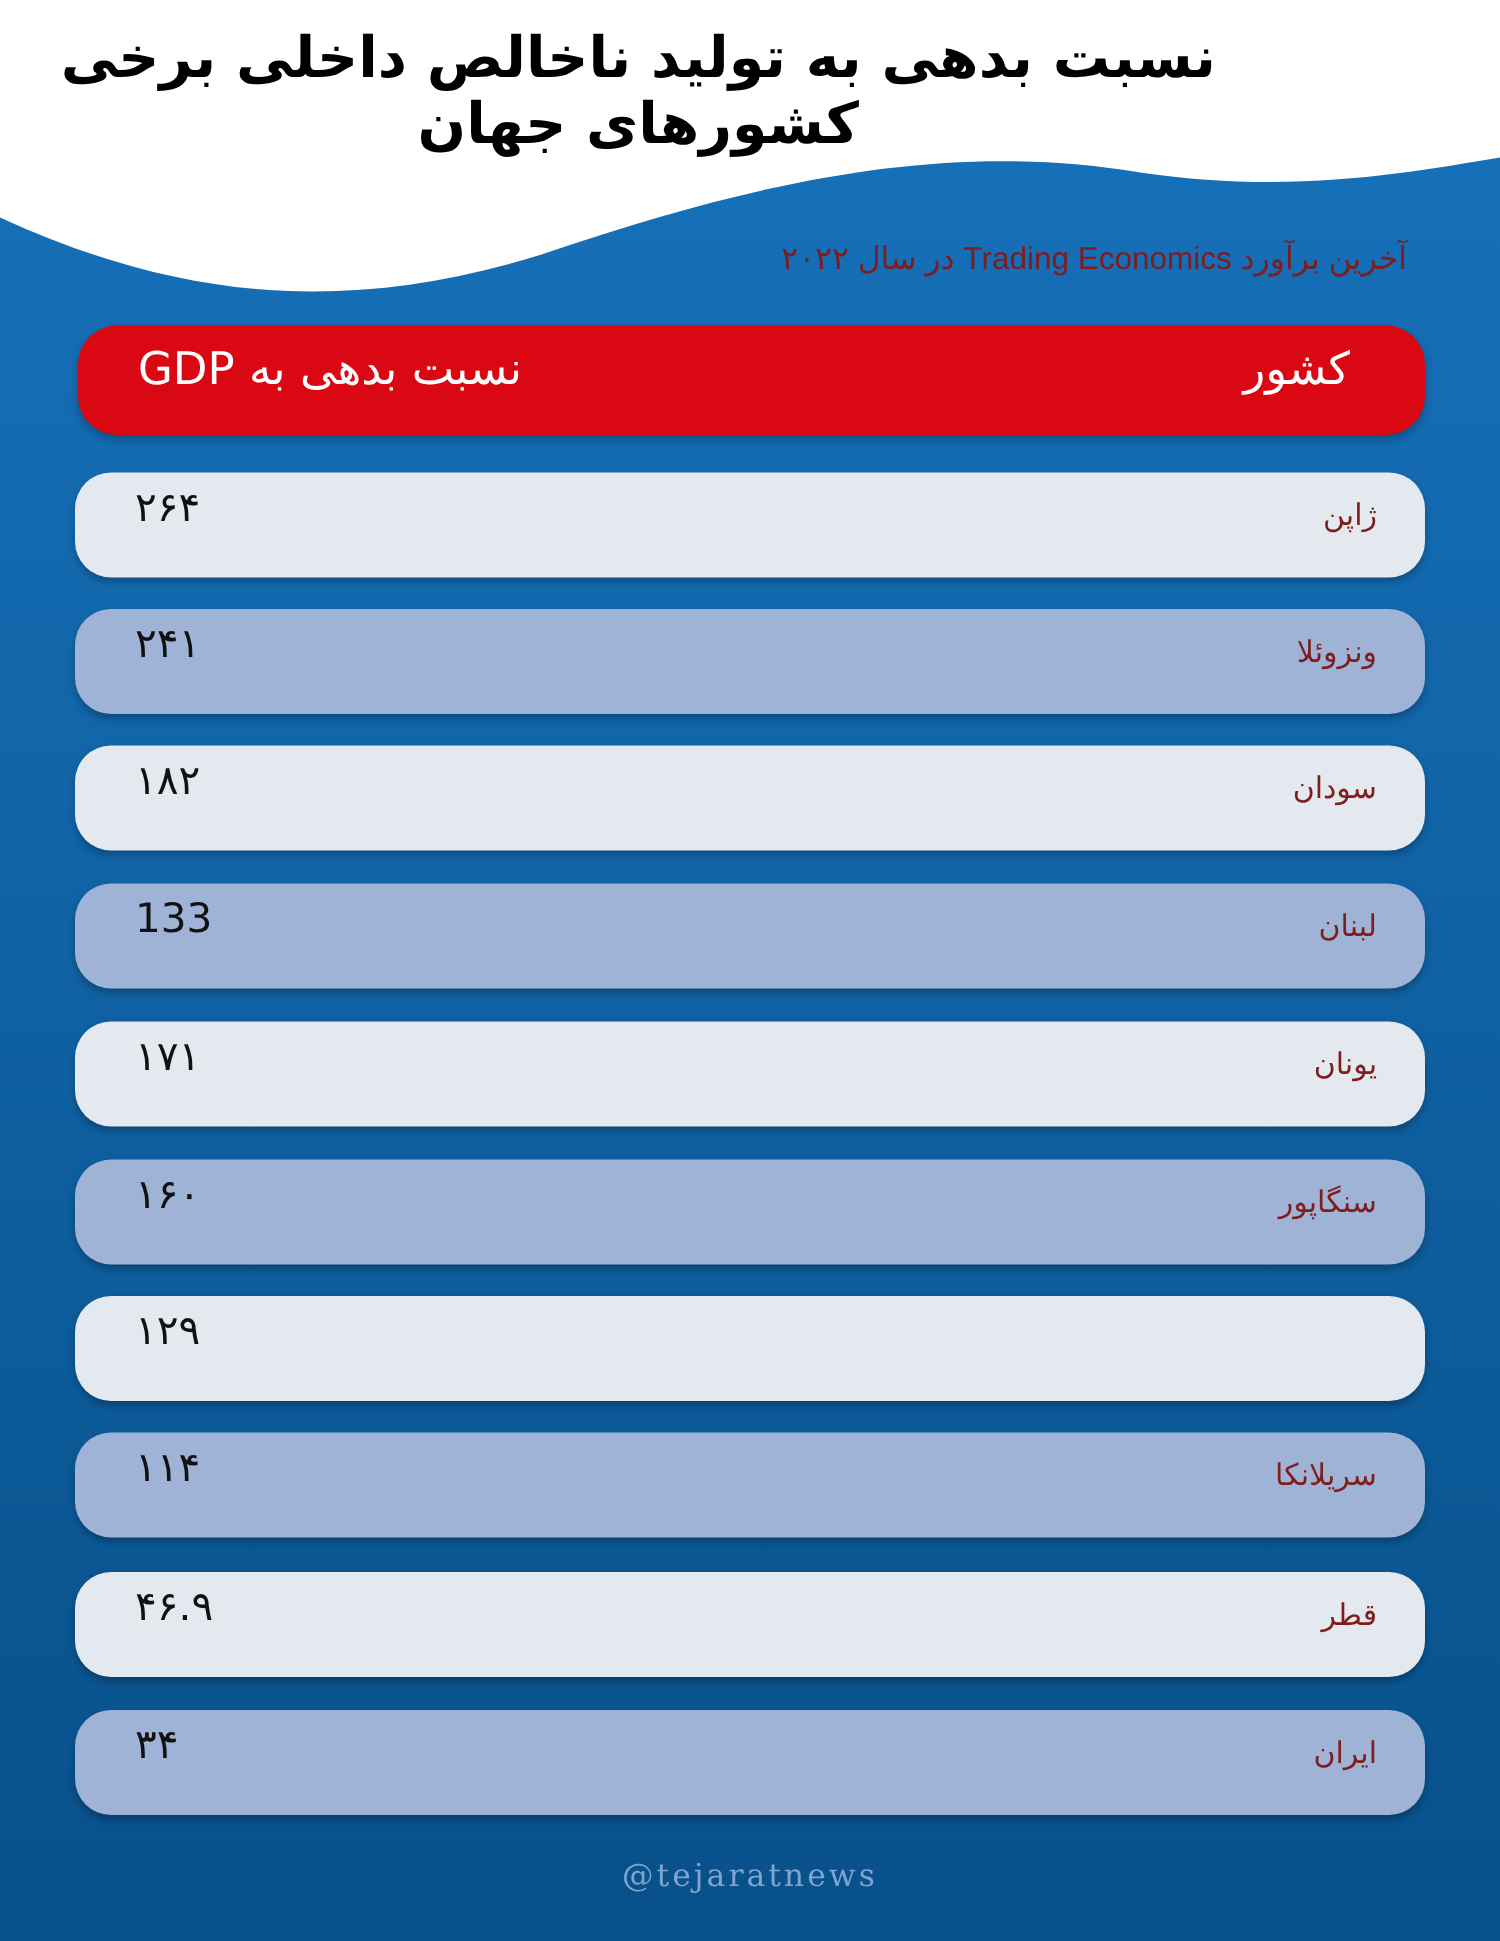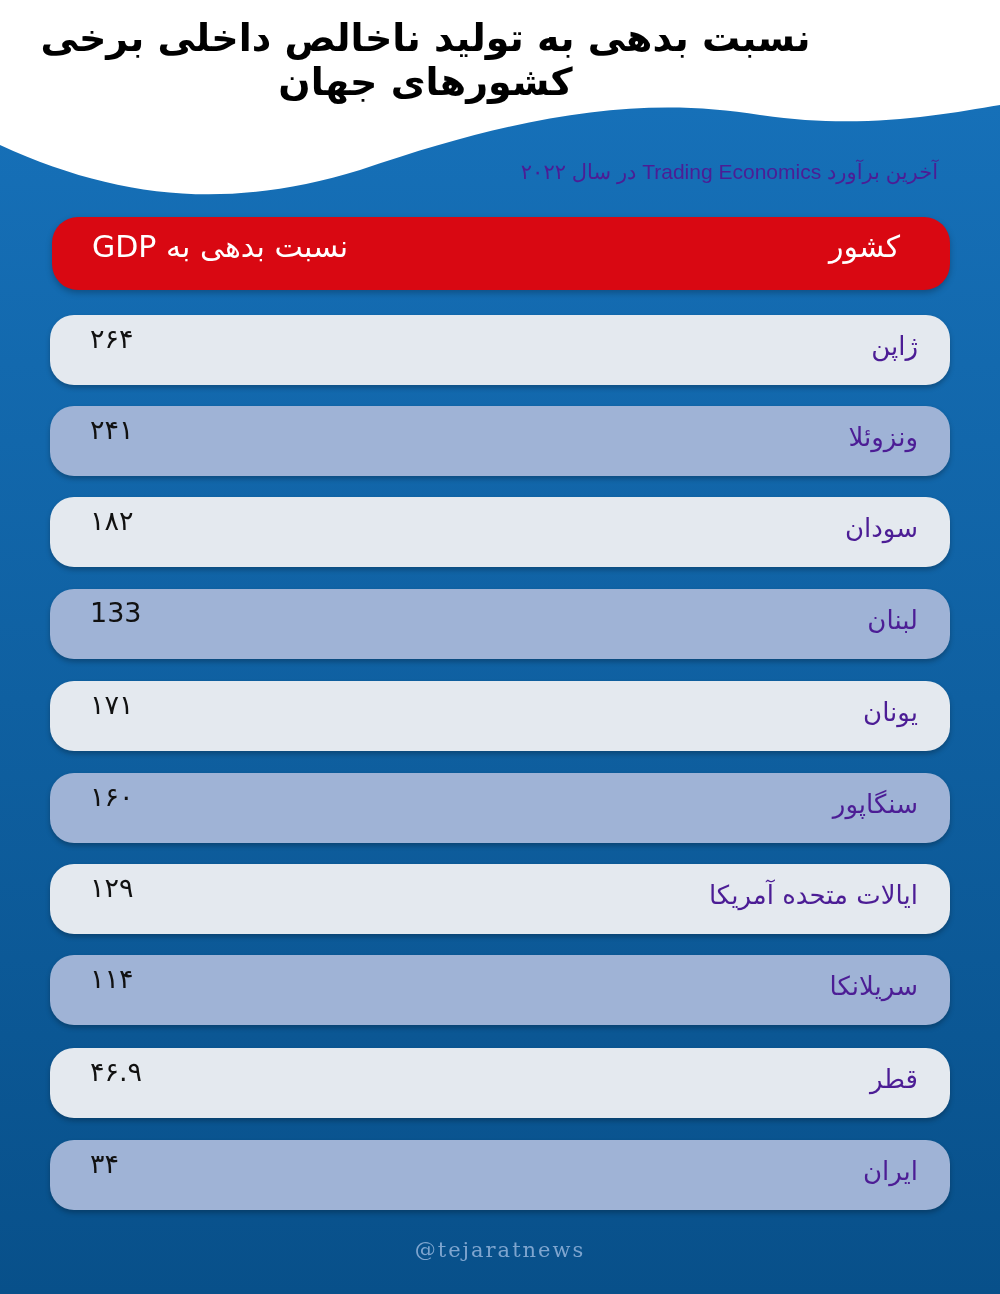--- a/index.html
+++ b/index.html
@@ -1,32 +1,32 @@
 <!DOCTYPE html>
 <html><head>
 <meta charset="utf-8">
 <style>
   html, body { margin:0; padding:0; }
   body { width:1000px; height:1294px; position:relative; overflow:hidden;
          font-family:"DejaVu Sans", sans-serif; background:#ffffff; }
   .bg { position:absolute; left:0; top:0; width:1000px; height:1294px; }
   .title { position:absolute; top:16px; left:0; width:851px; text-align:center;
            font-size:38px; font-weight:bold; color:#000; direction:rtl; }
-  .subtitle { position:absolute; top:160px; right:62px; color:#4c1d95; font-size:21px;
+  .subtitle { position:absolute; top:160px; right:62px; color:#7f1d1d; font-size:21px;
               direction:rtl; font-family:"Liberation Sans", sans-serif; }
   .header { position:absolute; left:52px; top:217px; width:898px; height:73px;
             background:#d90812; border-radius:26px; box-shadow:0 3px 6px rgba(0,0,0,0.25);
             color:#fff; font-size:30px; }
   .header .c1 { position:absolute; right:50px; top:12px; direction:rtl;margin-left:36px; }
   .header .c2 { position:absolute; left:40px; top:12px; direction:rtl; }
   .row { position:absolute; left:50px; width:900px; height:70px; border-radius:24px;
          box-shadow:0 3px 5px rgba(0,0,0,0.25); }
   .row.light { background:#e4e9ef; }
   .row.dark { background:#9fb3d6; }
-  .row .country { position:absolute; right:32px; top:16px; font-size:26px; color:#4c1d95;
+  .row .country { position:absolute; right:32px; top:16px; font-size:20px; color:#7f1d1d;
                   direction:rtl; }
   .row .value { position:absolute; left:40px; top:8px; font-size:27px; color:#111; direction:rtl; }
   .handle { position:absolute; bottom:32px; left:0; width:1000px; text-align:center;
             color:#7ea5cf; font-size:21px; letter-spacing:2px; font-family:"DejaVu Serif", serif; }
 </style>
 </head>
 <body>
 
 <svg class="bg" viewBox="0 0 1000 1294" preserveAspectRatio="none">
   <defs>
@@ -64,21 +64,20 @@
 </div>
 <div class="row light" style="top:681px">
   <span class="country">یونان</span>
   <span class="value">۱۷۱</span>
 </div>
 <div class="row dark" style="top:773px">
   <span class="country">سنگاپور</span>
   <span class="value">۱۶۰</span>
 </div>
 <div class="row light" style="top:864px">
-  <span class="country">ایالات متحده آمریکا</span>
   <span class="value">۱۲۹</span>
 </div>
 <div class="row dark" style="top:955px">
   <span class="country">سریلانکا</span>
   <span class="value">۱۱۴</span>
 </div>
 <div class="row light" style="top:1048px">
   <span class="country">قطر</span>
   <span class="value">۴۶.۹</span>
 </div>

